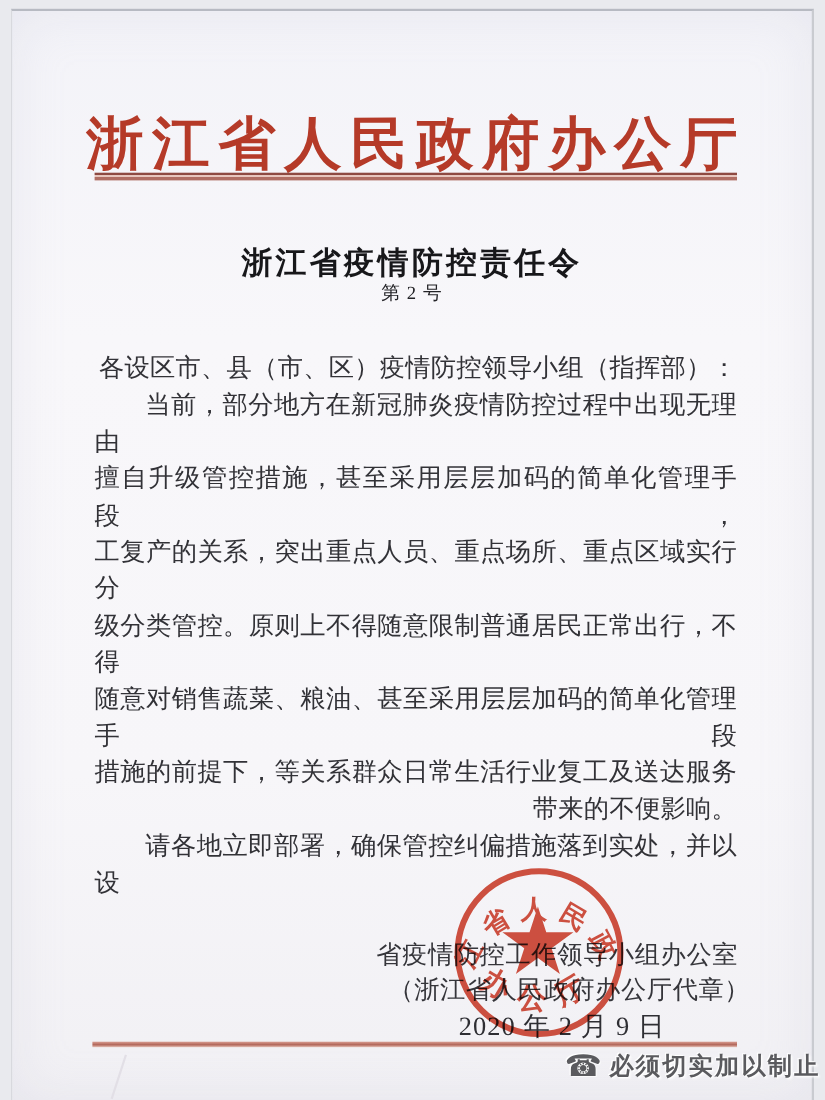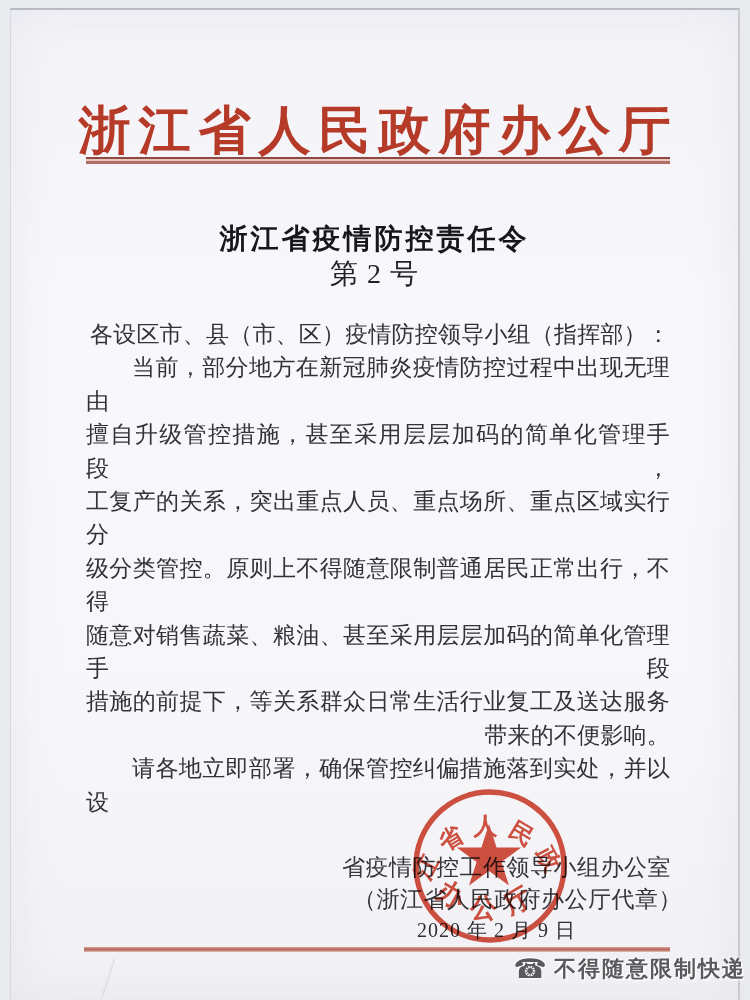--- a/index.html
+++ b/index.html
@@ -26,35 +26,35 @@
   }
   .rule{left:75px;width:584px;}
   .rule-top{
     top:147px;height:7px;
     background:linear-gradient(180deg,#8e4a42 0,#8e4a42 2px,#e8c6be 2px,#e8c6be 4px,#b06e64 4px,#b06e64 7px);
   }
   .doc-title{
     top:190px;color:#17171a;font-weight:bold;font-size:28px;letter-spacing:3px;margin-top:20px;
   }
   .doc-number{
-    top:245px;color:#222226;font-size:28px;letter-spacing:1px;
+    top:245px;color:#222226;font-size:17px;letter-spacing:1px;
   }
 
   .body-text{
     left:75px;top:308px;width:584px;
     font-size:23px;line-height:33.4px;color:#323237;letter-spacing:.2px;
   }
   .bline{white-space:nowrap;text-align:right;}
   .bline.fill{white-space:normal;text-align:justify;text-align-last:justify;}
   .bline.ind{text-indent:46px;}
 
   .sig{color:#35353a;font-size:23px;letter-spacing:.5px;white-space:nowrap;}
   .sig-org{left:331px;top:842px;}
   .sig-proxy{left:342px;top:874px;}
-  .sig-date{left:406px;top:907px;font-size:20px;letter-spacing:1px;color:#2e2e33;}
+  .sig-date{left:406px;top:907px;font-size:24px;letter-spacing:1px;color:#2e2e33;}
 
   .seal{
     left:396px;top:772px;width:166px;height:166px;
     mix-blend-mode:multiply;opacity:.88;pointer-events:none;
   }
   .seal text{font-family:"Liberation Serif","DejaVu Serif",serif;font-weight:bold;}
   .seal .arc-top{font-size:24px;letter-spacing:9px;}
   .seal .arc-bot{font-size:27px;letter-spacing:13px;}
 
   .rule-bottom{
@@ -129,14 +129,14 @@
     </svg>
   </div>
 
   <div class="abs rule-bottom"></div>
   <div class="abs fold-shadow"></div>
 
 </div>
 
 <div class="call-banner">
   <span class="glyph">☎</span>
-  <span class="notice">不得随意限制快递</span>
+  <span class="notice">必须切实加以制止</span>
 </div>
 
 </body></html>

